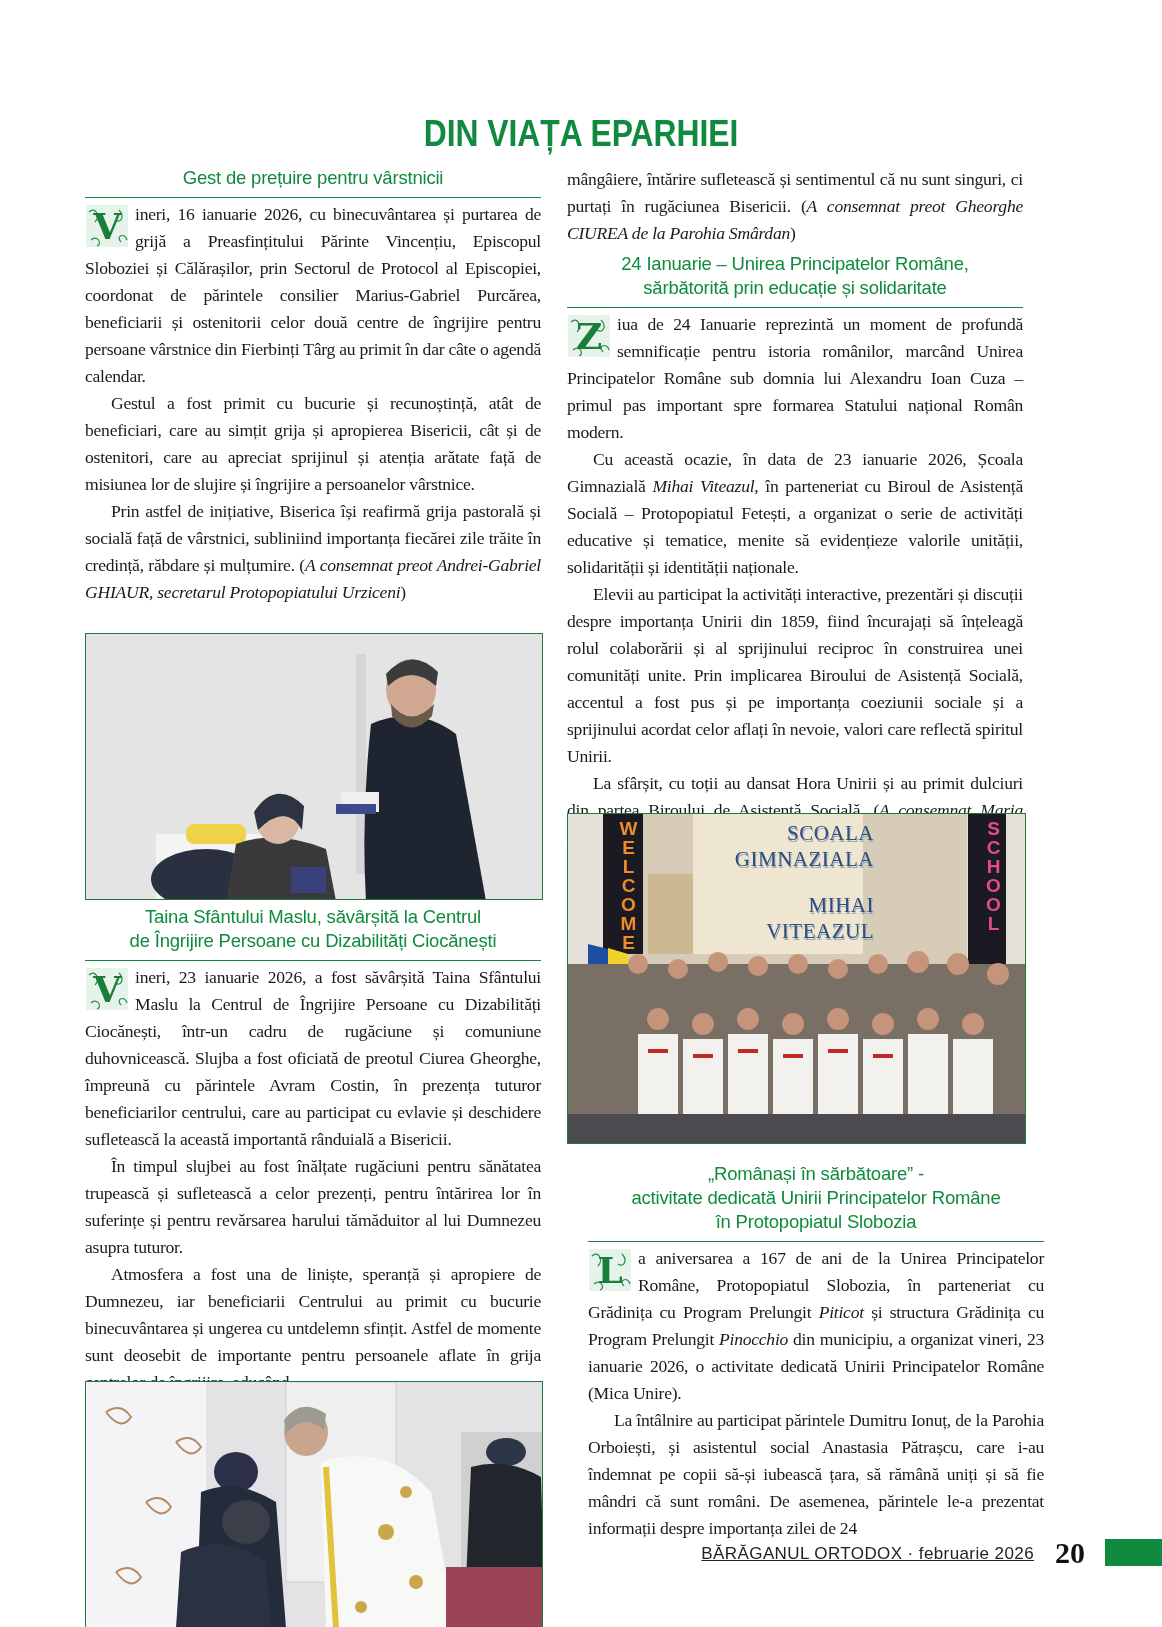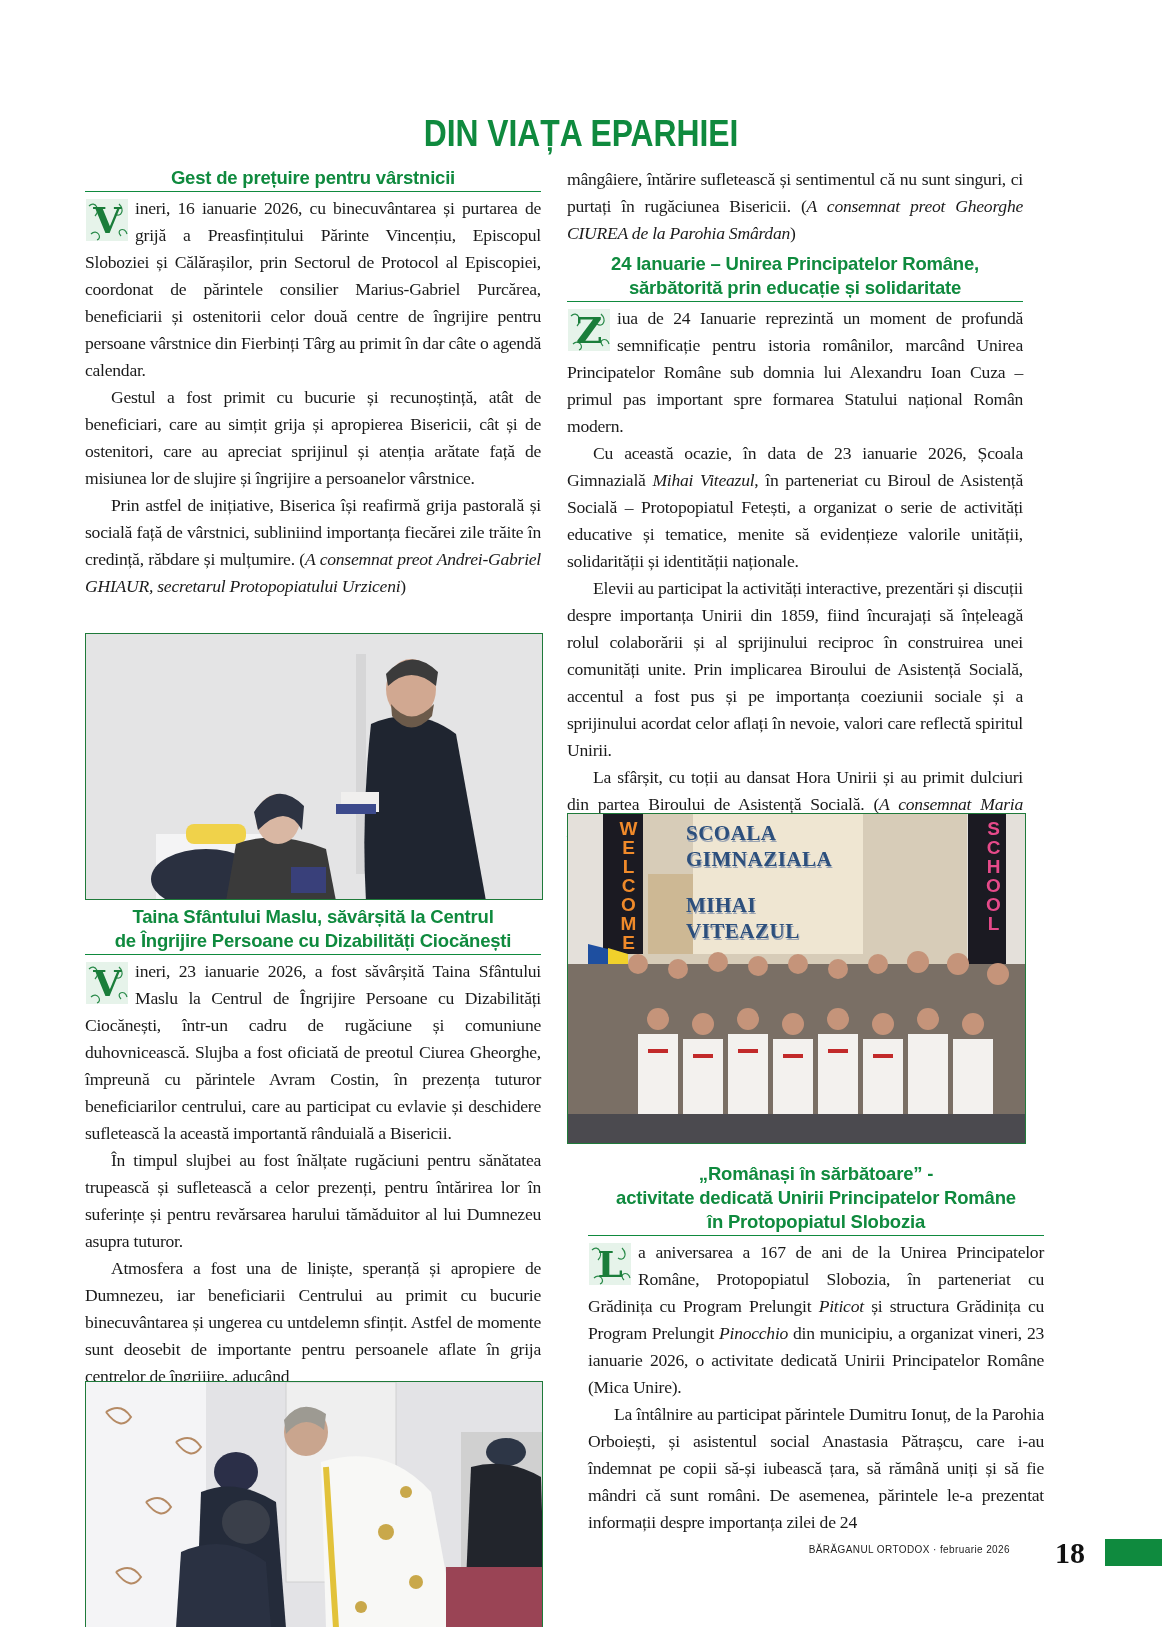--- a/index.html
+++ b/index.html
@@ -11,23 +11,23 @@
     text-align: center; font-family: "Liberation Sans", sans-serif;
     font-weight: bold; font-size: 37px; color: #0f8a3e; letter-spacing: 0px;
     transform: scaleX(0.86); transform-origin: center;
   }
 
   .col { position: absolute; top: 166px; width: 456px; }
   .col-left { left: 85px; }
   .col-right { left: 567px; }
 
   .headline {
-    font-family: "Liberation Sans", sans-serif; font-weight: bold;
+    font-family: "Liberation Sans", sans-serif; font-weight: normal;
     color: #0f8a3e; font-size: 18.5px; line-height: 24px; text-align: center;
-    border-bottom: 1.5px solid #0f8a3e; padding-bottom: 1px; margin-bottom: 3px;
+    border-bottom: 1.5px solid #0f8a3e; padding-bottom: 7px; margin-bottom: 3px;
     letter-spacing: -0.2px;
   }
   .headline span { display: block; }
 
   .body-text {
     font-size: 17.6px; line-height: 27px; text-align: justify;
     letter-spacing: -0.25px; hyphens: manual;
   }
   .body-text p { text-indent: 26px; }
   .body-text p.first { text-indent: 0; }
@@ -51,34 +51,35 @@
     background: linear-gradient(180deg, #e9e9ea 0%, #e3e3e4 60%, #d9d9da 100%); }
   .photo-2 { position: absolute; left: 567px; top: 813px; width: 459px; height: 331px;
     background: linear-gradient(180deg, #d8cdb8 0%, #cfc3ad 40%, #6b6257 100%); }
   .photo-3 { position: absolute; left: 85px; top: 1381px; width: 458px; height: 246px;
     background: linear-gradient(90deg, #f2f2f4 0%, #e7e7ea 40%, #dcdcde 100%); border-bottom: none; }
 
   .footer {
     position: absolute; top: 1536px; left: 0; width: 1162px; height: 30px;
   }
   .footer-text {
-    position: absolute; right: 152px; top: 8px;
-    font-family: "Liberation Sans", sans-serif; font-size: 10px; color: #222;
+    position: absolute; right: 128px; top: 8px;
+    font-family: "Liberation Sans", sans-serif; font-size: 17px; color: #222;
     letter-spacing: 0.4px;
+    text-decoration: underline;
   }
   .footer-page {
     position: absolute; left: 1055px; top: 0px;
     font-family: "Liberation Serif", serif; font-weight: bold; font-size: 30px; color: #111;
   }
   .footer-bar {
     position: absolute; left: 1105px; top: 3px; width: 57px; height: 27px; background: #0f8a3e;
   }
   .sign-text {
-    position: absolute; font-family: "Liberation Serif", serif; font-weight: bold;
-    color: #2c4f7c; text-shadow: 1px 2px 0 #9aa4b3; text-align: left; letter-spacing: 0.5px;
+    position: absolute; font-family: "Liberation Serif", serif; font-weight: normal;
+    color: #2c4f7c; text-shadow: 1px 2px 0 #9aa4b3; text-align: right; letter-spacing: 0.5px;
   }
 </style>
 </head>
 <body>
 
 <div class="page-title">DIN VIAȚA EPARHIEI</div>
 
 <div class="col col-left">
   <div class="headline">
     <span>Gest de prețuire pentru vârstnicii</span>
@@ -274,15 +275,15 @@
           </svg>
         <span class="dropcap-letter">L</span>
       </span><span>a aniversarea a 167 de ani de la Unirea Principatelor Române, Protopopiatul Slobozia, în parteneriat cu Grădinița cu Program Prelungit </span><em>Piticot</em><span> și structura Grădinița cu Program Prelungit </span><em>Pinocchio</em><span> din municipiu, a organizat vineri, 23 ianuarie 2026, o activitate dedicată Unirii Principatelor Române (Mica Unire).</span>
     </p>
     <p>La întâlnire au participat părintele Dumitru Ionuț, de la Parohia Orboiești, și asistentul social Anastasia Pătrașcu, care i-au îndemnat pe copii să-și iubească țara, să rămână uniți și să fie mândri că sunt români. De asemenea, părintele le-a prezentat informații despre importanța zilei de 24</p>
   </div>
 </div>
 
 <div class="footer">
   <span class="footer-text">BĂRĂGANUL ORTODOX · februarie 2026</span>
-  <span class="footer-page">18</span>
+  <span class="footer-page">20</span>
   <span class="footer-bar"></span>
 </div>
 
 </body></html>

